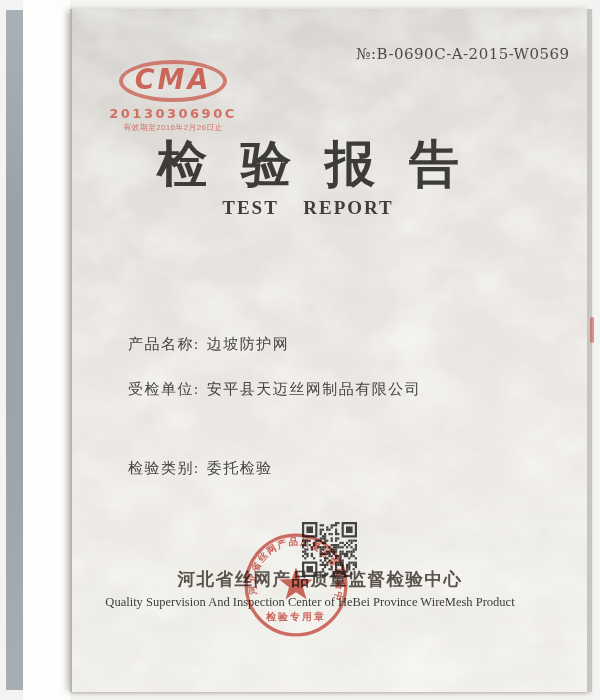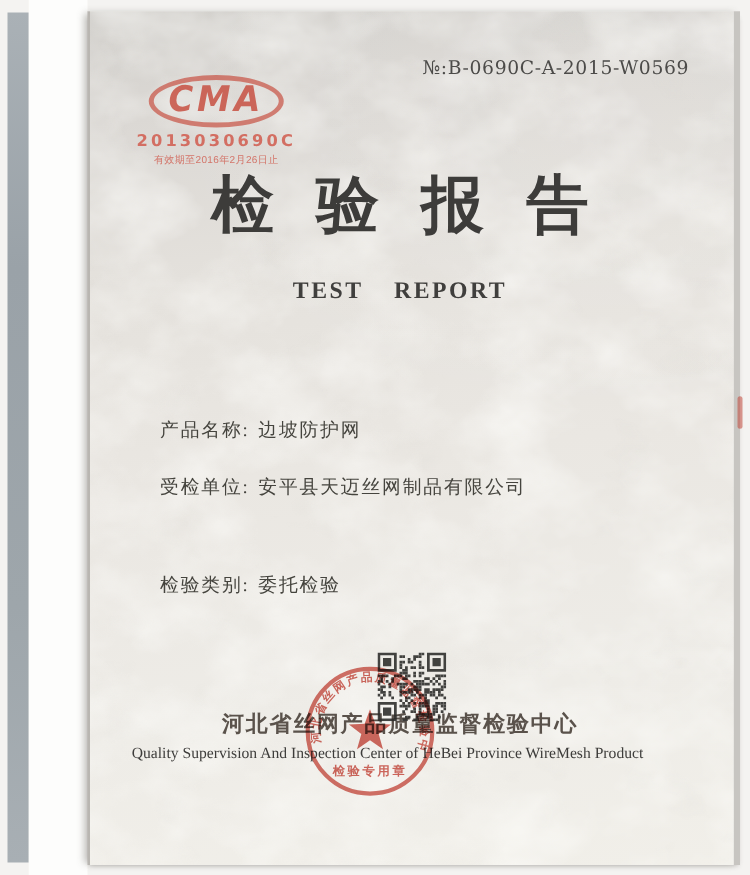--- a/index.html
+++ b/index.html
@@ -29,21 +29,21 @@
       linear-gradient(173deg,#d2d0cc 0%,#dbd8d4 12%,#e5e2dd 32%,#eae7e2 52%,#eeece7 78%,#f1efe9 100%);
     border-left:2px solid #b9b6b1;
     border-right:5px solid #c7c5c1;
     box-shadow:-4px 0 6px -1px rgba(80,76,70,0.35), 0 3px 4px -2px rgba(80,76,70,0.3);
   }
   .paper-texture { position:absolute; left:0; top:0; width:100%; height:100%; pointer-events:none; }
   
   .report-no {
     position:absolute; left:338px; top:45px; width:250px;
     font-family:"DejaVu Serif", serif; font-size:15px; letter-spacing:0.5px;
-    color:#4c4b49; white-space:nowrap;
+    color:#4c4b49; white-space:nowrap;text-align:center;
   }
   
   .cma { position:absolute; left:106px; top:60px; width:134px; text-align:center; }
   .cma-oval {
     width:108px; height:42px; margin:0 auto;
     border:4px solid rgba(199,84,70,0.72); border-radius:50%;
     display:flex; align-items:flex-start; justify-content:center;
   }
   .cma-logo {
     font-family:"DejaVu Sans", sans-serif; font-style:italic; font-weight:800;
@@ -52,26 +52,26 @@
   }
   .cma-no {
     margin-top:4px; font-family:"DejaVu Sans", sans-serif; font-weight:700;
     font-size:13px; letter-spacing:2.5px; color:rgba(210,104,92,0.95); white-space:nowrap;
   }
   .cma-valid {
     margin-top:1px; font-size:8px; letter-spacing:0.3px;
     color:rgba(210,104,92,0.9); white-space:nowrap;
   }
   
-  .title-cn-wrap { position:absolute; left:40px; top:131px; width:560px; display:flex; justify-content:center;align-items:flex-end; }
+  .title-cn-wrap { position:absolute; left:28px; top:131px; width:560px; display:flex; justify-content:center;align-items:flex-end; }
   .title-cn {
     font-size:50px; font-weight:700; color:#3d3c3a;
     letter-spacing:34px; margin-right:-34px; white-space:nowrap;
   }
-  .title-en-wrap { position:absolute; left:40px; top:197px; width:560px; text-align:center;margin-top:25px; }
+  .title-en-wrap { position:absolute; left:28px; top:197px; width:560px; text-align:center; }
   .title-en {
     font-family:"Liberation Serif", serif; font-size:19px; font-weight:600;
     color:#403f3d; letter-spacing:2px; word-spacing:18px; white-space:nowrap;
   }
   
   .field-row {
     position:absolute; left:128px; white-space:nowrap;
     font-family:"Liberation Serif", serif; font-size:15px; color:#45443e;
     letter-spacing:1.5px;
   }

